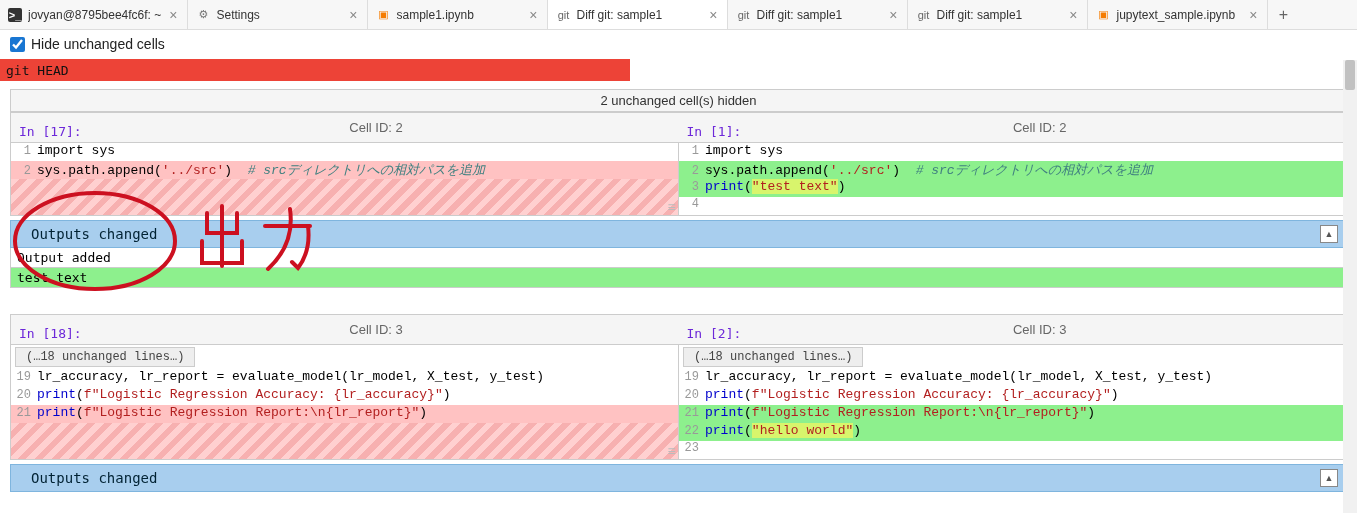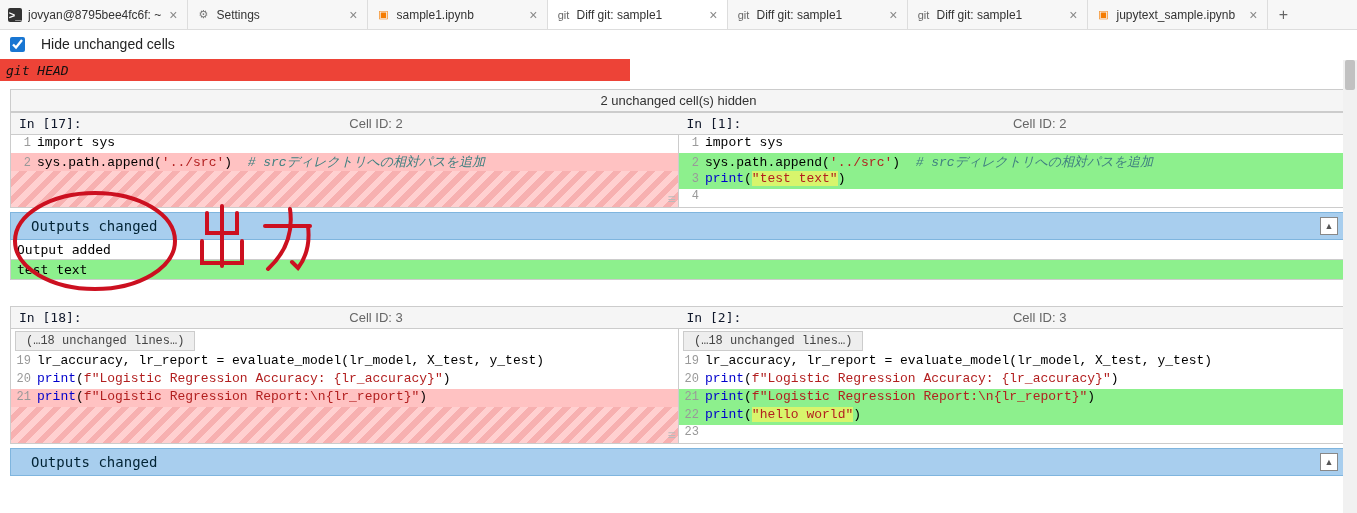--- a/index.html
+++ b/index.html
@@ -9,38 +9,38 @@
 .tab.active { background: #fff; }
 .tab .label { flex: 1; overflow: hidden; text-overflow: ellipsis; font-size: 12px; color: #333; }
 .tab .close { color: #888; font-size: 14px; padding: 0 2px; cursor: pointer; }
 .tab .icon { width: 14px; height: 14px; display: inline-flex; align-items: center; justify-content: center; font-size: 11px; }
 .tab-add { width: 30px; display: flex; align-items: center; justify-content: center; color: #666; font-size: 16px; cursor: pointer; }
 .icon-terminal { background: #333; color: #fff; border-radius: 2px; font-size: 10px; font-weight: bold; }
 .icon-gear { color: #777; font-size: 13px; }
 .icon-nb { color: #f57c00; font-size: 11px; }
 .icon-git { color: #666; font-size: 9px; font-weight: normal; }
 
-.toolbar { display: flex; align-items: center; padding: 6px 10px; gap: 16px; border-bottom: 1px solid transparent; }
+.toolbar { display: flex; align-items: center; padding: 6px 10px; gap: 6px; border-bottom: 1px solid transparent; }
 .toolbar input[type="checkbox"] { width: 15px; height: 15px; accent-color: #1976d2; }
 .toolbar label { font-size: 14px; color: #222; }
 
-.src-row { display: flex; height: 22px; font-style: italic; }
+.src-row { display: flex; height: 22px; }
 .src-box { display: flex; align-items: center; padding: 0 6px; font-size: 13px; font-family: monospace; }
 .src-left { background: #ed4337; color: #111; flex: 0 0 630px; }
 .src-gap { flex: 0 0 85px; }
 .src-right { background: #38c538; color: #111; flex: 1; }
 
 .content { overflow-y: auto; height: calc(513px - 30px - 34px - 22px); padding: 0 10px; position: relative; }
 
 .hidden-banner { background: #f5f5f5; border: 1px solid #ccc; text-align: center; padding: 3px; margin: 8px 0 0; font-size: 13px; color: #333; }
 
 .diff-chunk { border: 1px solid #ccc; margin-bottom: 4px; }
 .chunk-head { display: flex; background: #f5f5f5; border-bottom: 1px solid #ccc; }
 .head-half { flex: 1; display: flex; align-items: center; padding: 3px 8px; }
-.head-half .prompt { color: #0f172a; font-family: monospace; font-size: 13px; }
+.head-half .prompt { color: #6d28d9; font-family: monospace; font-size: 13px; margin-top: 8px; }
 .head-half .cellid { color: #666; font-size: 13px; flex: 1; text-align: center; }
 .code-pair { display: flex; }
 .code-side { flex: 1; font-family: Consolas, "Courier New", monospace; font-size: 13px; position: relative; }
 .code-side.left { border-right: 1px solid #ccc; }
 .code-line { display: flex; min-height: 18px; align-items: baseline; }
 .ln { width: 26px; text-align: right; color: #999; padding-right: 6px; user-select: none; font-size: 12px; flex-shrink: 0; }
 .lc { flex: 1; white-space: pre; padding-right: 4px; }
 .line-del { background: #ffc2c2; }
 .line-add { background: #8df08d; }
 .hatch-del { height: 36px; background: repeating-linear-gradient(135deg, #ffd0d0 0, #ffd0d0 6px, #f7b0b0 6px, #f7b0b0 12px); }

